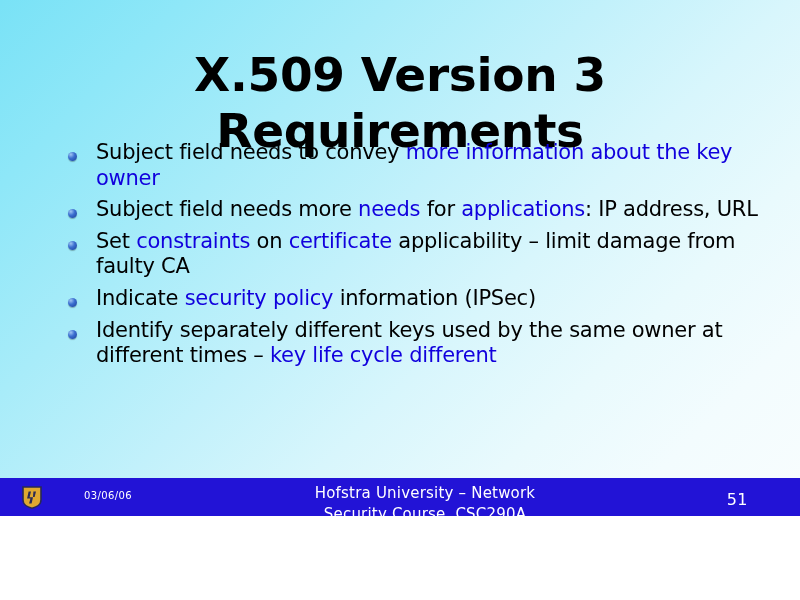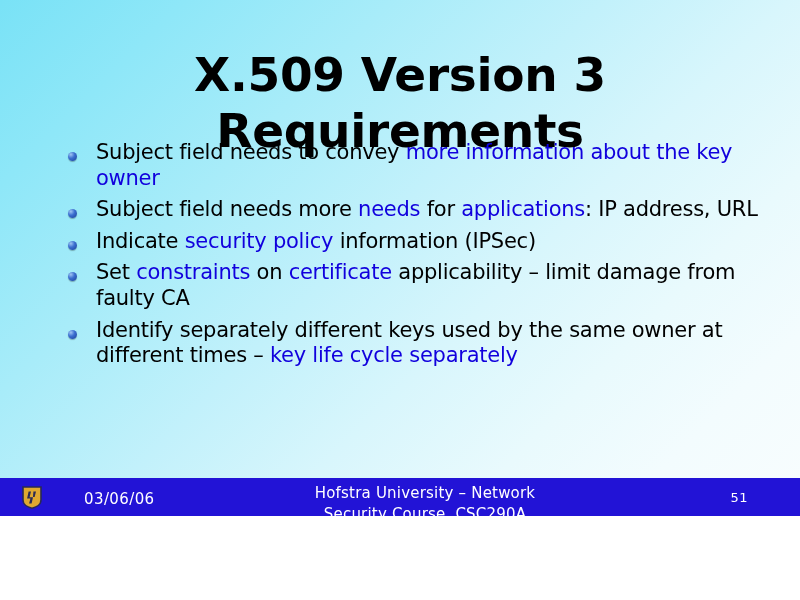--- a/index.html
+++ b/index.html
@@ -102,21 +102,21 @@
     top: 8px;
     width: 20px;
     height: 23px;
   }
 
   #footer-date {
     position: absolute;
     left: 84px;
     top: 12px;
     font-family: "DejaVu Sans", sans-serif;
-    font-size: 15px;
+    font-size: 10px;
     color: #ffffff;
     letter-spacing: 0.4px;
   }
 
   #footer-center {
     position: absolute;
     left: 260px;
     top: 5px;
     width: 330px;
     text-align: center;
@@ -125,39 +125,39 @@
     line-height: 1.42;
     color: #ffffff;
     letter-spacing: 0.2px;
   }
 
   #footer-pagenum {
     position: absolute;
     right: 52px;
     top: 12px;
     font-family: "DejaVu Sans", sans-serif;
-    font-size: 13px;
+    font-size: 16px;
     color: #ffffff;
     letter-spacing: 0.5px;
   }
 </style>
 </head>
 <body>
 
 <div id="slide">
 
   <h1 id="slide-title">X.509 Version 3
 Requirements</h1>
 
   <ul id="body-list">
       <li class="bullet-item"><span class="bullet-marker"></span><span><span>Subject field needs to convey </span><span class="hl">more information about the key owner</span></span></li>
       <li class="bullet-item"><span class="bullet-marker"></span><span><span>Subject field needs more </span><span class="hl">needs</span><span> for </span><span class="hl">applications</span><span>: IP address, URL</span></span></li>
+      <li class="bullet-item"><span class="bullet-marker"></span><span><span>Set </span><span class="hl">constraints</span><span> on </span><span class="hl">certificate</span><span> applicability – limit damage from faulty CA</span></span></li>
       <li class="bullet-item"><span class="bullet-marker"></span><span><span>Indicate </span><span class="hl">security policy</span><span> information (IPSec)</span></span></li>
-      <li class="bullet-item"><span class="bullet-marker"></span><span><span>Set </span><span class="hl">constraints</span><span> on </span><span class="hl">certificate</span><span> applicability – limit damage from faulty CA</span></span></li>
-      <li class="bullet-item"><span class="bullet-marker"></span><span><span>Identify separately different keys used by the same owner at different times – </span><span class="hl">key life cycle separately</span></span></li>
+      <li class="bullet-item"><span class="bullet-marker"></span><span><span>Identify separately different keys used by the same owner at different times – </span><span class="hl">key life cycle different</span></span></li>
     </ul>
 
   <div id="footer-bar">
 
     <span id="footer-logo">
       <svg viewBox="0 0 20 23" width="20" height="23" aria-hidden="true">
         <path d="M1 1 H19 V14 C19 19 13.5 21.5 10 22.2 C6.5 21.5 1 19 1 14 Z" fill="#e0a830" stroke="#2a2a55" stroke-width="1.6"></path>
         <path d="M6.6 5.4 L9.0 5.4 L7.6 11.2 L11.0 11.2 L9.6 17.4 L7.1 17.4 L8.4 12.4 L5.1 12.4 Z" fill="#2a2a55"></path>
         <path d="M11.4 5.4 L14.0 5.4 L12.6 11.0 L11.0 11.0 Z" fill="#2a2a55"></path>
       </svg>

